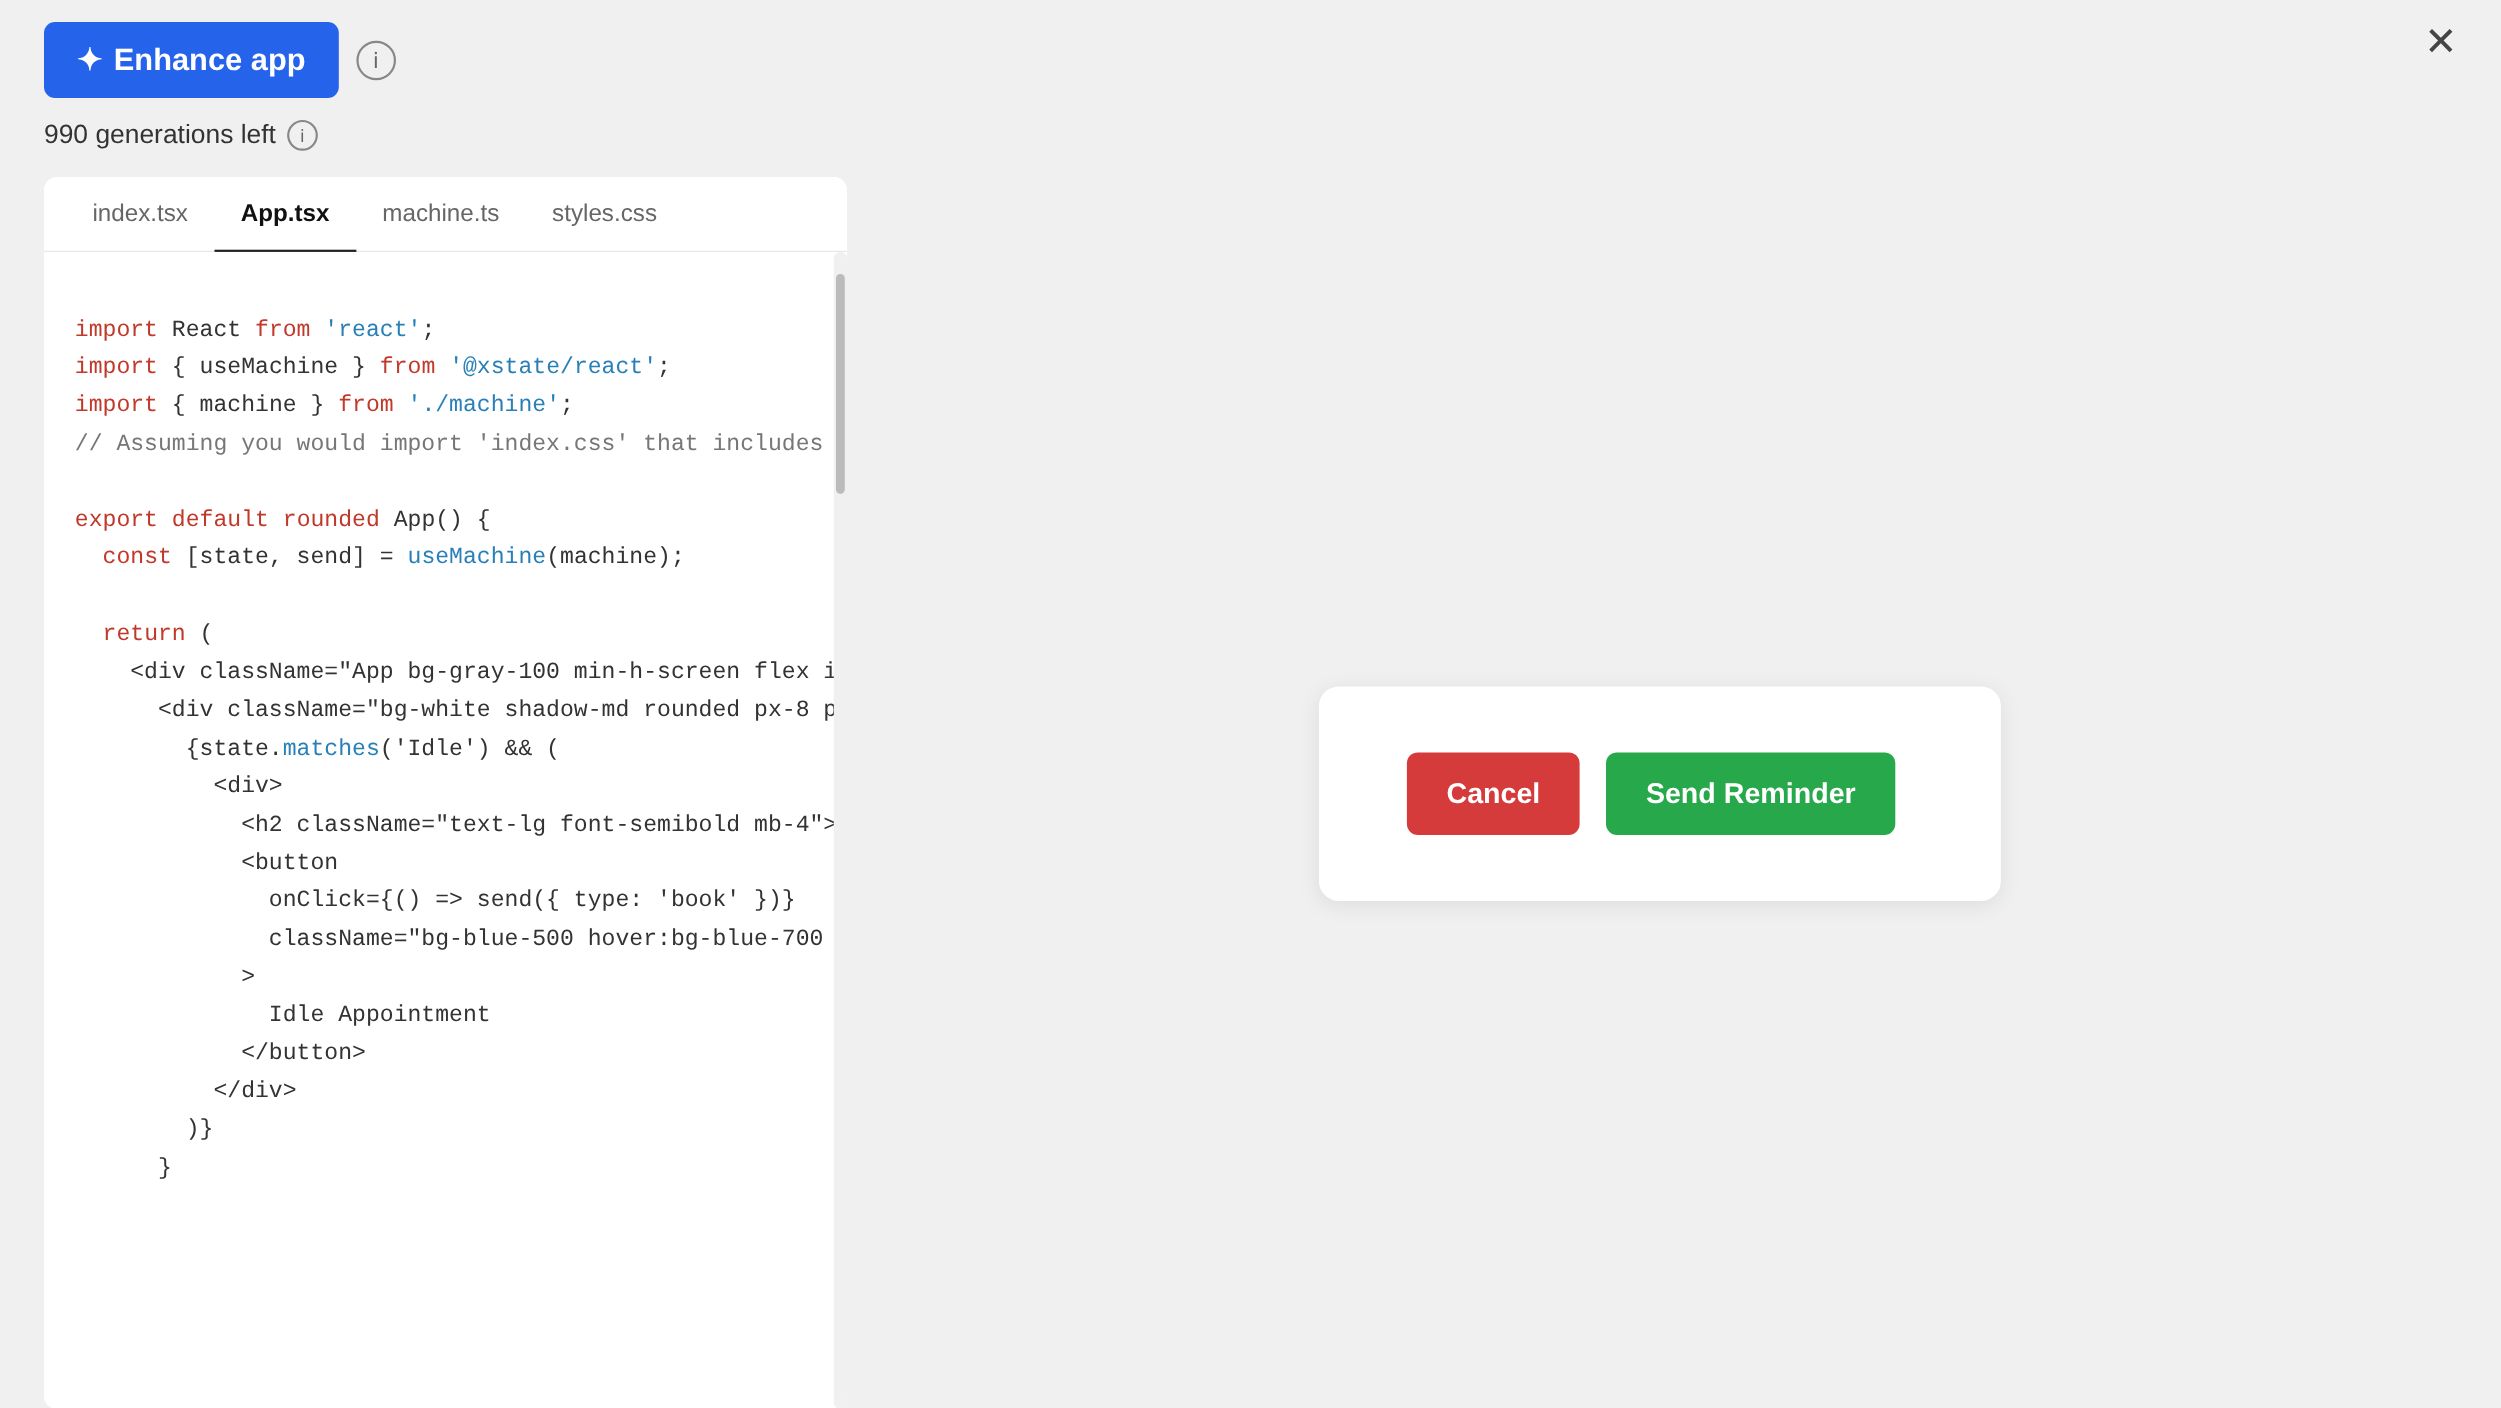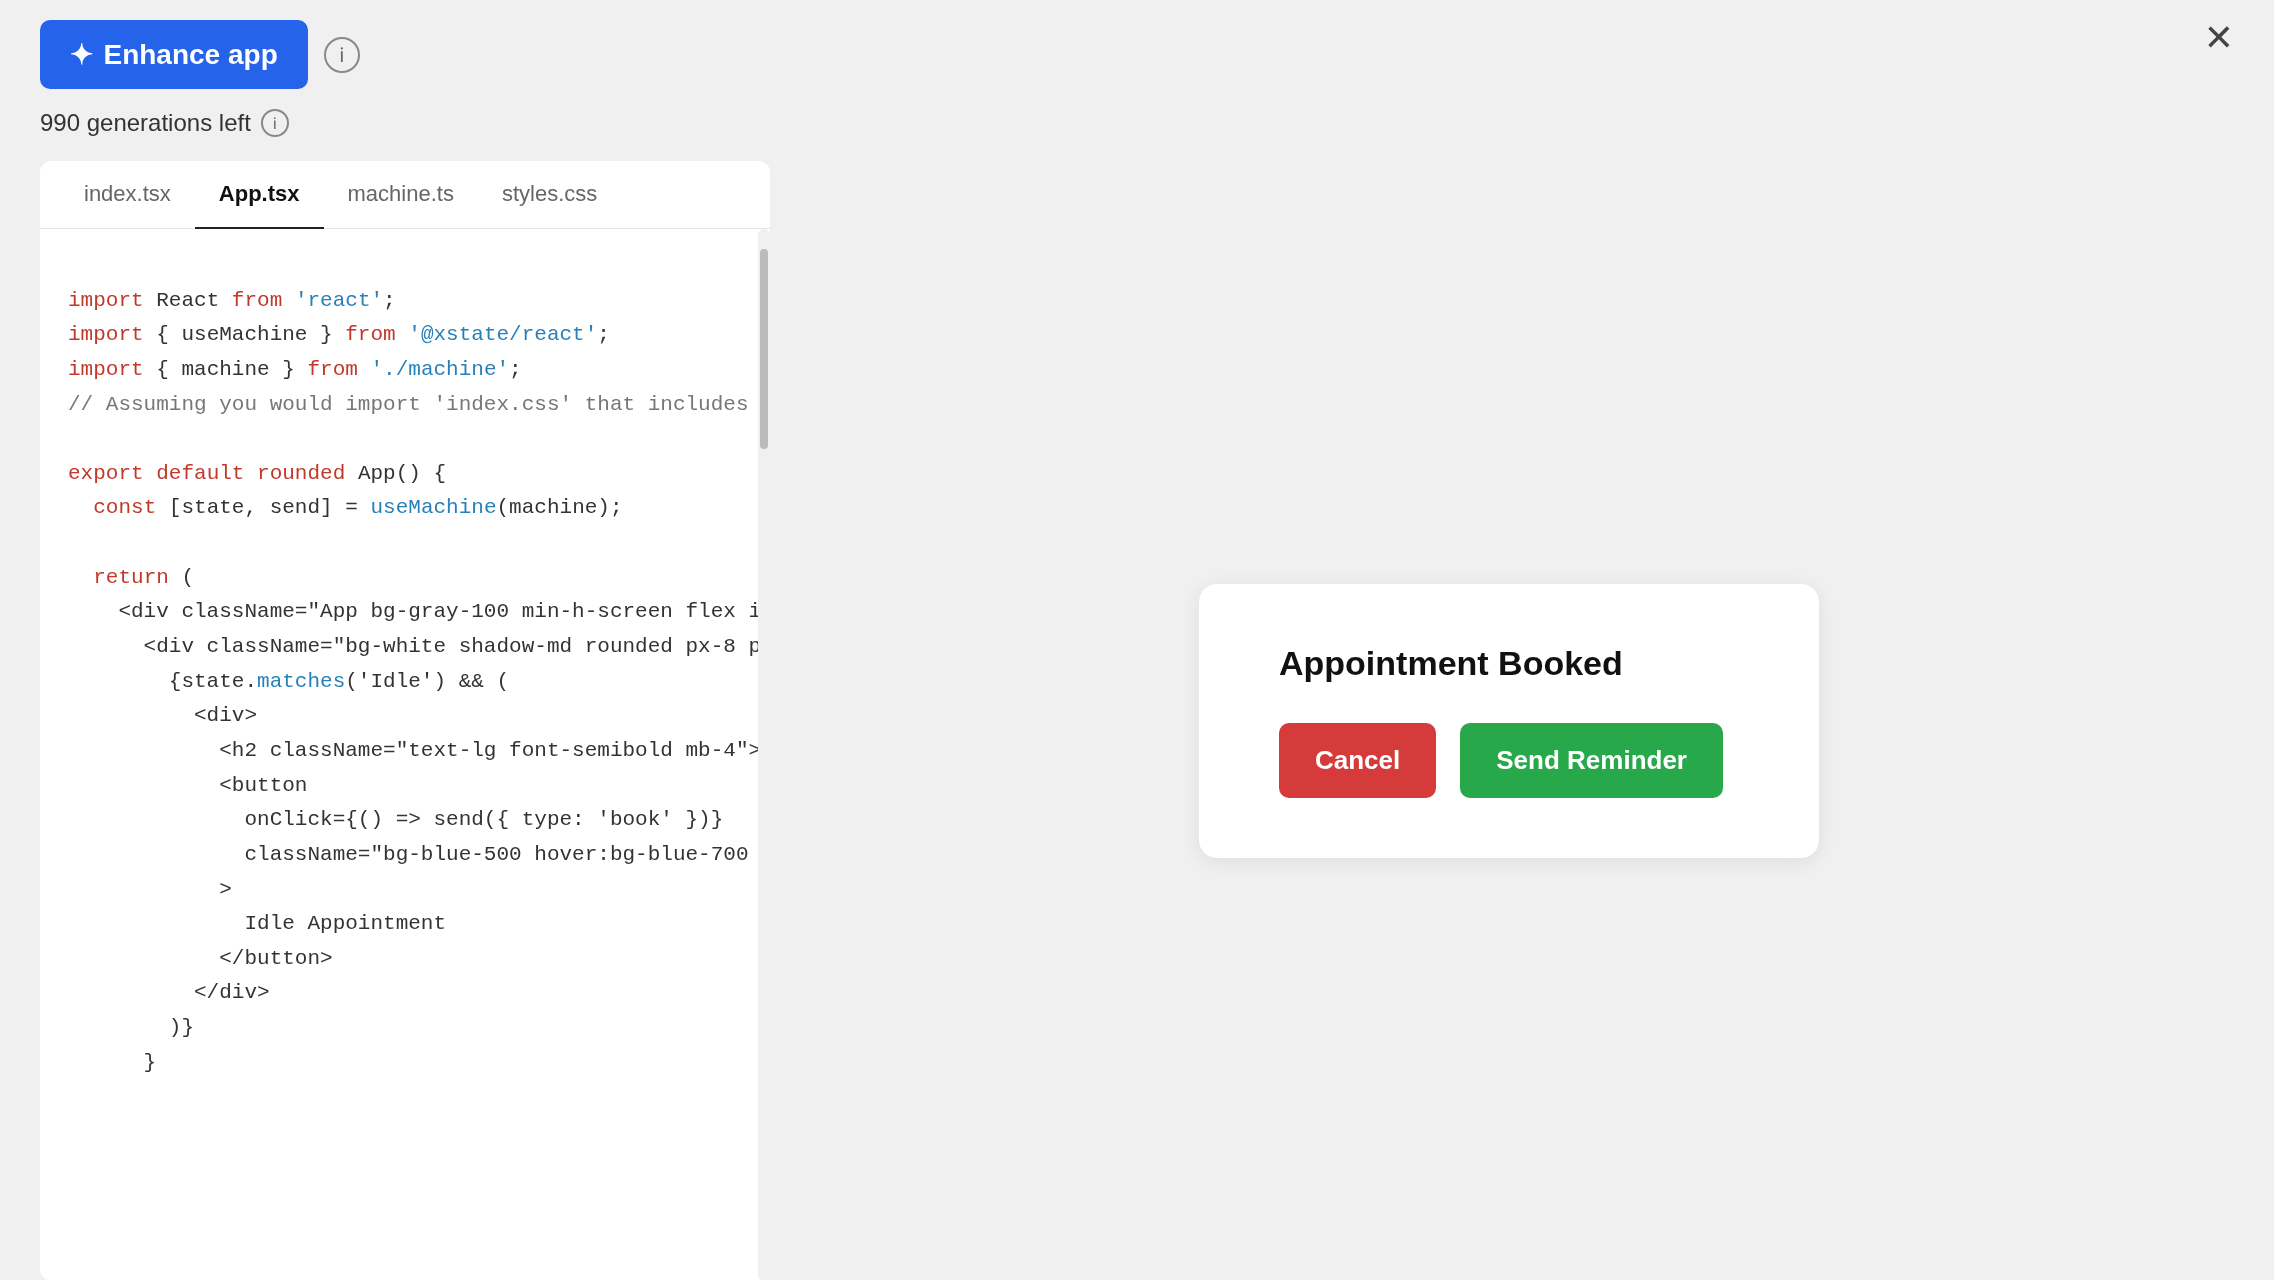--- a/index.html
+++ b/index.html
@@ -317,21 +317,20 @@
 
       <div class="scrollbar">
         <div class="scrollbar-thumb"></div>
       </div>
     </div>
   </div>
 
   <div class="preview-panel">
 
     <div class="appointment-card">
-      <div class="appointment-title">Appointment Booked</div>
       <div class="appointment-buttons">
         <button class="btn-cancel">Cancel</button>
         <button class="btn-send-reminder">Send Reminder</button>
       </div>
     </div>
 
   </div>
 </div>
 
 </body></html>

